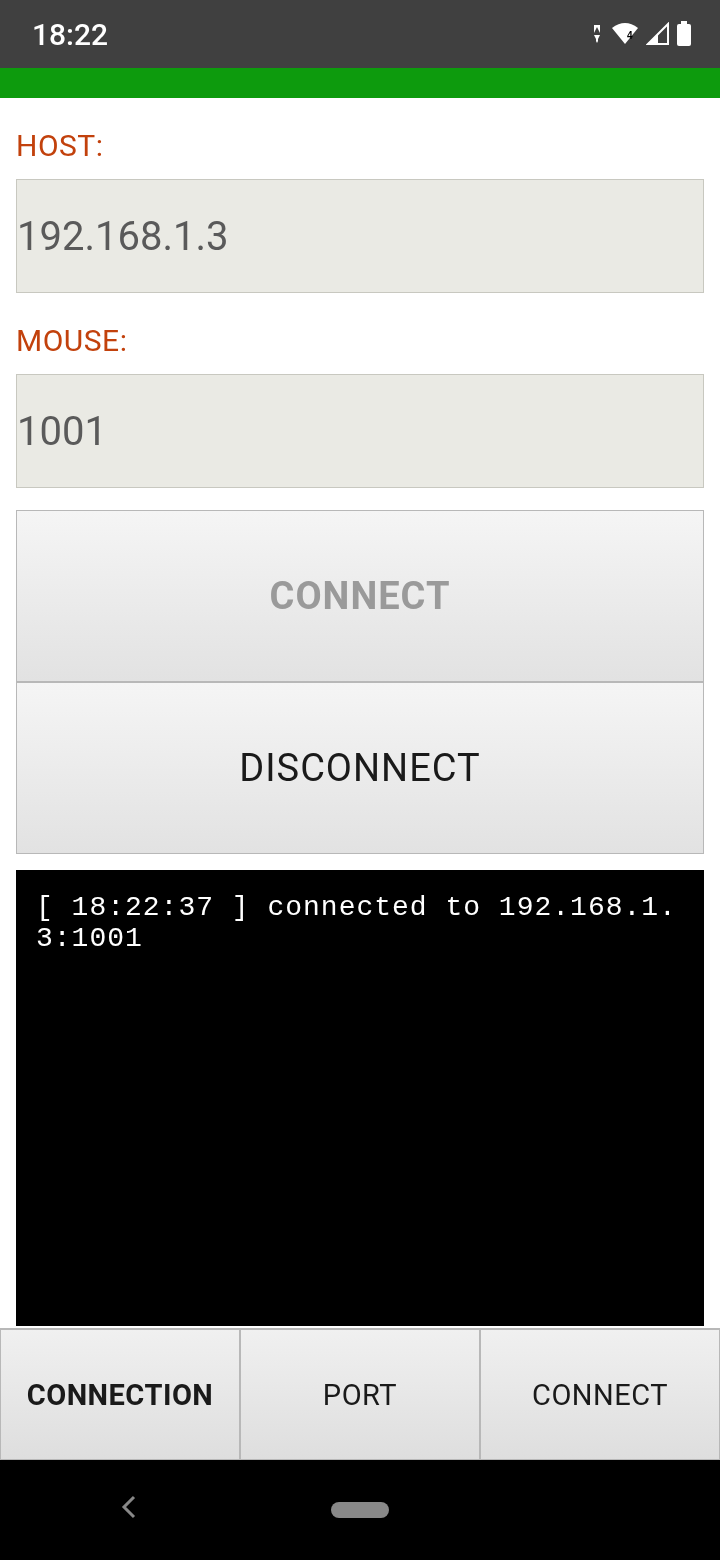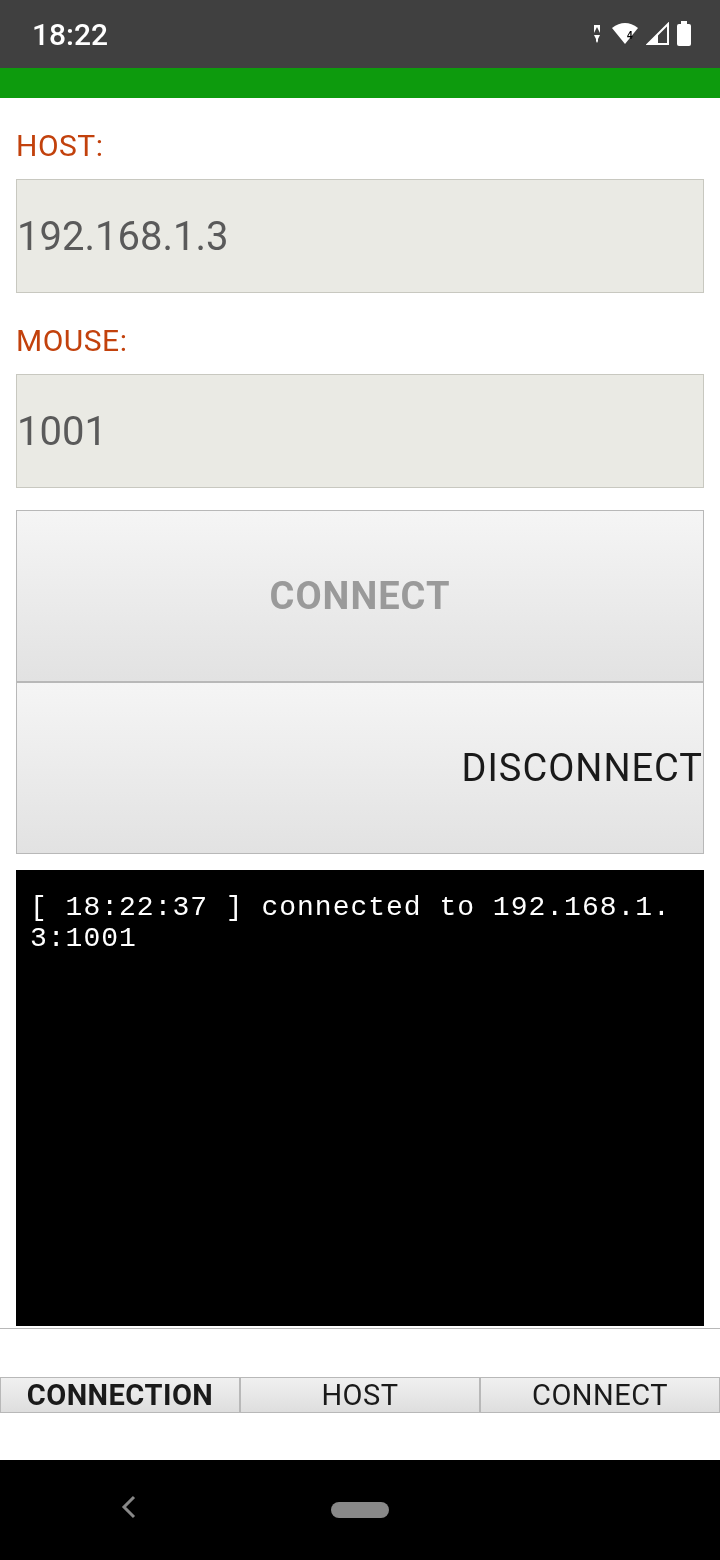--- a/index.html
+++ b/index.html
@@ -68,46 +68,44 @@
       letter-spacing: 1px;
       cursor: pointer;
       font-family: inherit;
     }
     .action-button.disabled {
       color: #9a9a9a;
       font-weight: bold;
     }
     .action-button.enabled {
       color: #1a1a1a;
-      text-align: right;
     }
     .connect-btn {
       margin-top: 22px;
     }
     .log-area {
       background: #000000;
       color: #ffffff;
       font-family: 'Courier New', monospace;
       font-size: 28px;
-      padding: 22px 14px;
+      padding: 22px 20px;
       margin-top: 16px;
       height: 456px;
       letter-spacing: 1px;
       white-space: pre-wrap;
       word-break: break-all;
     }
     .bottom-tabs {
       position: absolute;
       bottom: 100px;
       left: 0;
       right: 0;
       display: flex;
       height: 132px;
       border-top: 1px solid #b8b8b8;
-      align-items: center;
     }
     .tab {
       flex: 1;
       background: linear-gradient(to bottom, #f0f0f0, #dedede);
       border: 1px solid #b8b8b8;
       display: flex;
       align-items: center;
       justify-content: center;
       font-size: 29px;
       font-weight: 400;
@@ -187,21 +185,21 @@
   <input type="text" class="text-input" value="1001" style="">
 
   <button class="action-button disabled connect-btn">CONNECT</button>
   <button class="action-button enabled">DISCONNECT</button>
 
   <div class="log-area">[ 18:22:37 ] connected to 192.168.1.3:1001</div>
 </div>
 
 <div class="bottom-tabs">
   <div class="tab active">CONNECTION</div>
-  <div class="tab">HOST</div>
+  <div class="tab">PORT</div>
   <div class="tab">CONNECT</div>
 </div>
 
 <div class="nav-bar">
   <span class="nav-back">
     <svg width="18" height="28" viewBox="0 0 18 28">
       <path d="M14 4 L4 14 L14 24" stroke="#888888" stroke-width="3" fill="none"></path>
     </svg>
   </span>
   <div class="nav-pill"></div>

